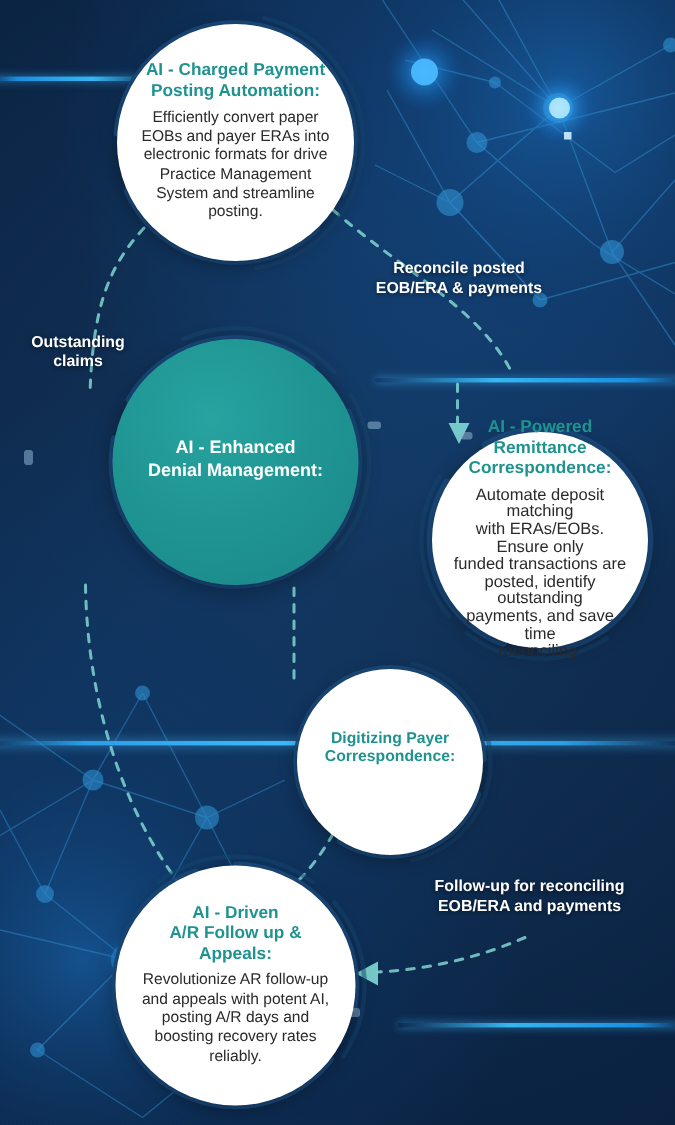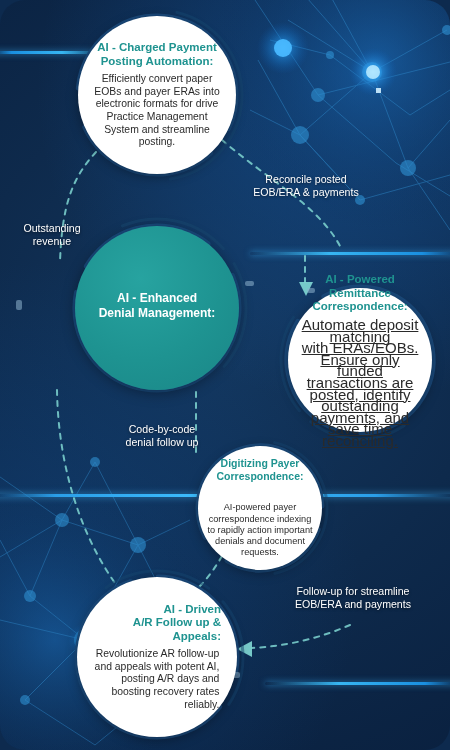--- a/index.html
+++ b/index.html
@@ -12,21 +12,20 @@
   }
 
   #stage {
     position:absolute; left:0; top:0;
     width:450px; height:750px;
     overflow:hidden;
     background:
       radial-gradient(circle at 78% 12%, rgba(22,90,165,0.55) 0%, rgba(22,90,165,0.0) 42%),
       radial-gradient(circle at 8% 78%, rgba(17,70,130,0.55) 0%, rgba(17,70,130,0.0) 45%),
       radial-gradient(circle at 50% 45%, #13375f 0%, #0e2a4c 55%, #0a2140 100%);
-    border-radius: 25px;
   }
 
   
   .bg-svg { position:absolute; left:0; top:0; width:450px; height:750px; }
 
   
   .accent {
     position:absolute; height:3px; pointer-events:none;
     border-radius:2px;
   }
@@ -81,21 +80,21 @@
     white-space:pre-line;
   }
   .node.teal p { color:#ffffff; font-size:10.8px; line-height:13.4px; }
 
   
   .flabel {
     position:absolute;
     color:#ffffff;
     font-size:10.6px;
     line-height:13px;
-    font-weight:normal;
+    font-weight:bold;
     text-align:center;
     white-space:pre-line;
     z-index:7;
     text-shadow:0 1px 3px rgba(0,0,0,0.5);
   }
 </style>
 </head>
 <body>
 
 <div id="stage">
@@ -251,53 +250,46 @@
 
   <div class="node teal" style="left:75px; top:226px; width:164px; height:164px;">
     <h3>AI - Enhanced
 Denial Management:</h3>
   </div>
 
   <div class="node white" style="left:288px; top:288px; width:144px; height:144px; padding:0 11px;">
     <h3>AI - Powered
 Remittance
 Correspondence:</h3>
-    <p style="font-size:15px; line-height:11.6px;text-decoration:underline;">Automate deposit matching
+    <p style="font-size:11px; line-height:11.6px;">Automate deposit matching
 with ERAs/EOBs. Ensure only
 funded transactions are
 posted, identify outstanding
 payments, and save time
 reconciling.</p>
   </div>
 
   <div class="node white" style="left:198px; top:446px; width:124px; height:124px; padding:0 9px;">
     <h3 style="font-size:10.5px; line-height:12.5px; margin-bottom:20px;">Digitizing Payer
 Correspondence:</h3>
-    <p style="font-size:9.2px; line-height:11.2px;">AI-powered payer
-correspondence indexing
-to rapidly action important
-denials and document
-requests.</p>
-  </div>
-
-  <div class="node white" style="left:77px; top:577px; width:160px; height:160px;text-align:right;">
+  </div>
+
+  <div class="node white" style="left:77px; top:577px; width:160px; height:160px;">
     <h3>AI - Driven
 A/R Follow up &amp; Appeals:</h3>
     <p>Revolutionize AR follow-up
 and appeals with potent AI,
 posting A/R days and
 boosting recovery rates
 reliably.</p>
   </div>
 
   <div class="flabel" style="left:236px; top:173px; width:140px;">Reconcile posted
 EOB/ERA &amp; payments</div>
 
   <div class="flabel" style="left:6px; top:222px; width:92px;">Outstanding
-revenue</div>
-
-  <div class="flabel" style="left:98px; top:423px; width:128px;">Code-by-code
-denial follow up</div>
-
-  <div class="flabel" style="left:268px; top:585px; width:170px;">Follow-up for streamline
+claims</div>
+
+
+  <div class="flabel" style="left:268px; top:585px; width:170px;">Follow-up for reconciling
 EOB/ERA and payments</div>
 
 </div>
 
 </body></html>

